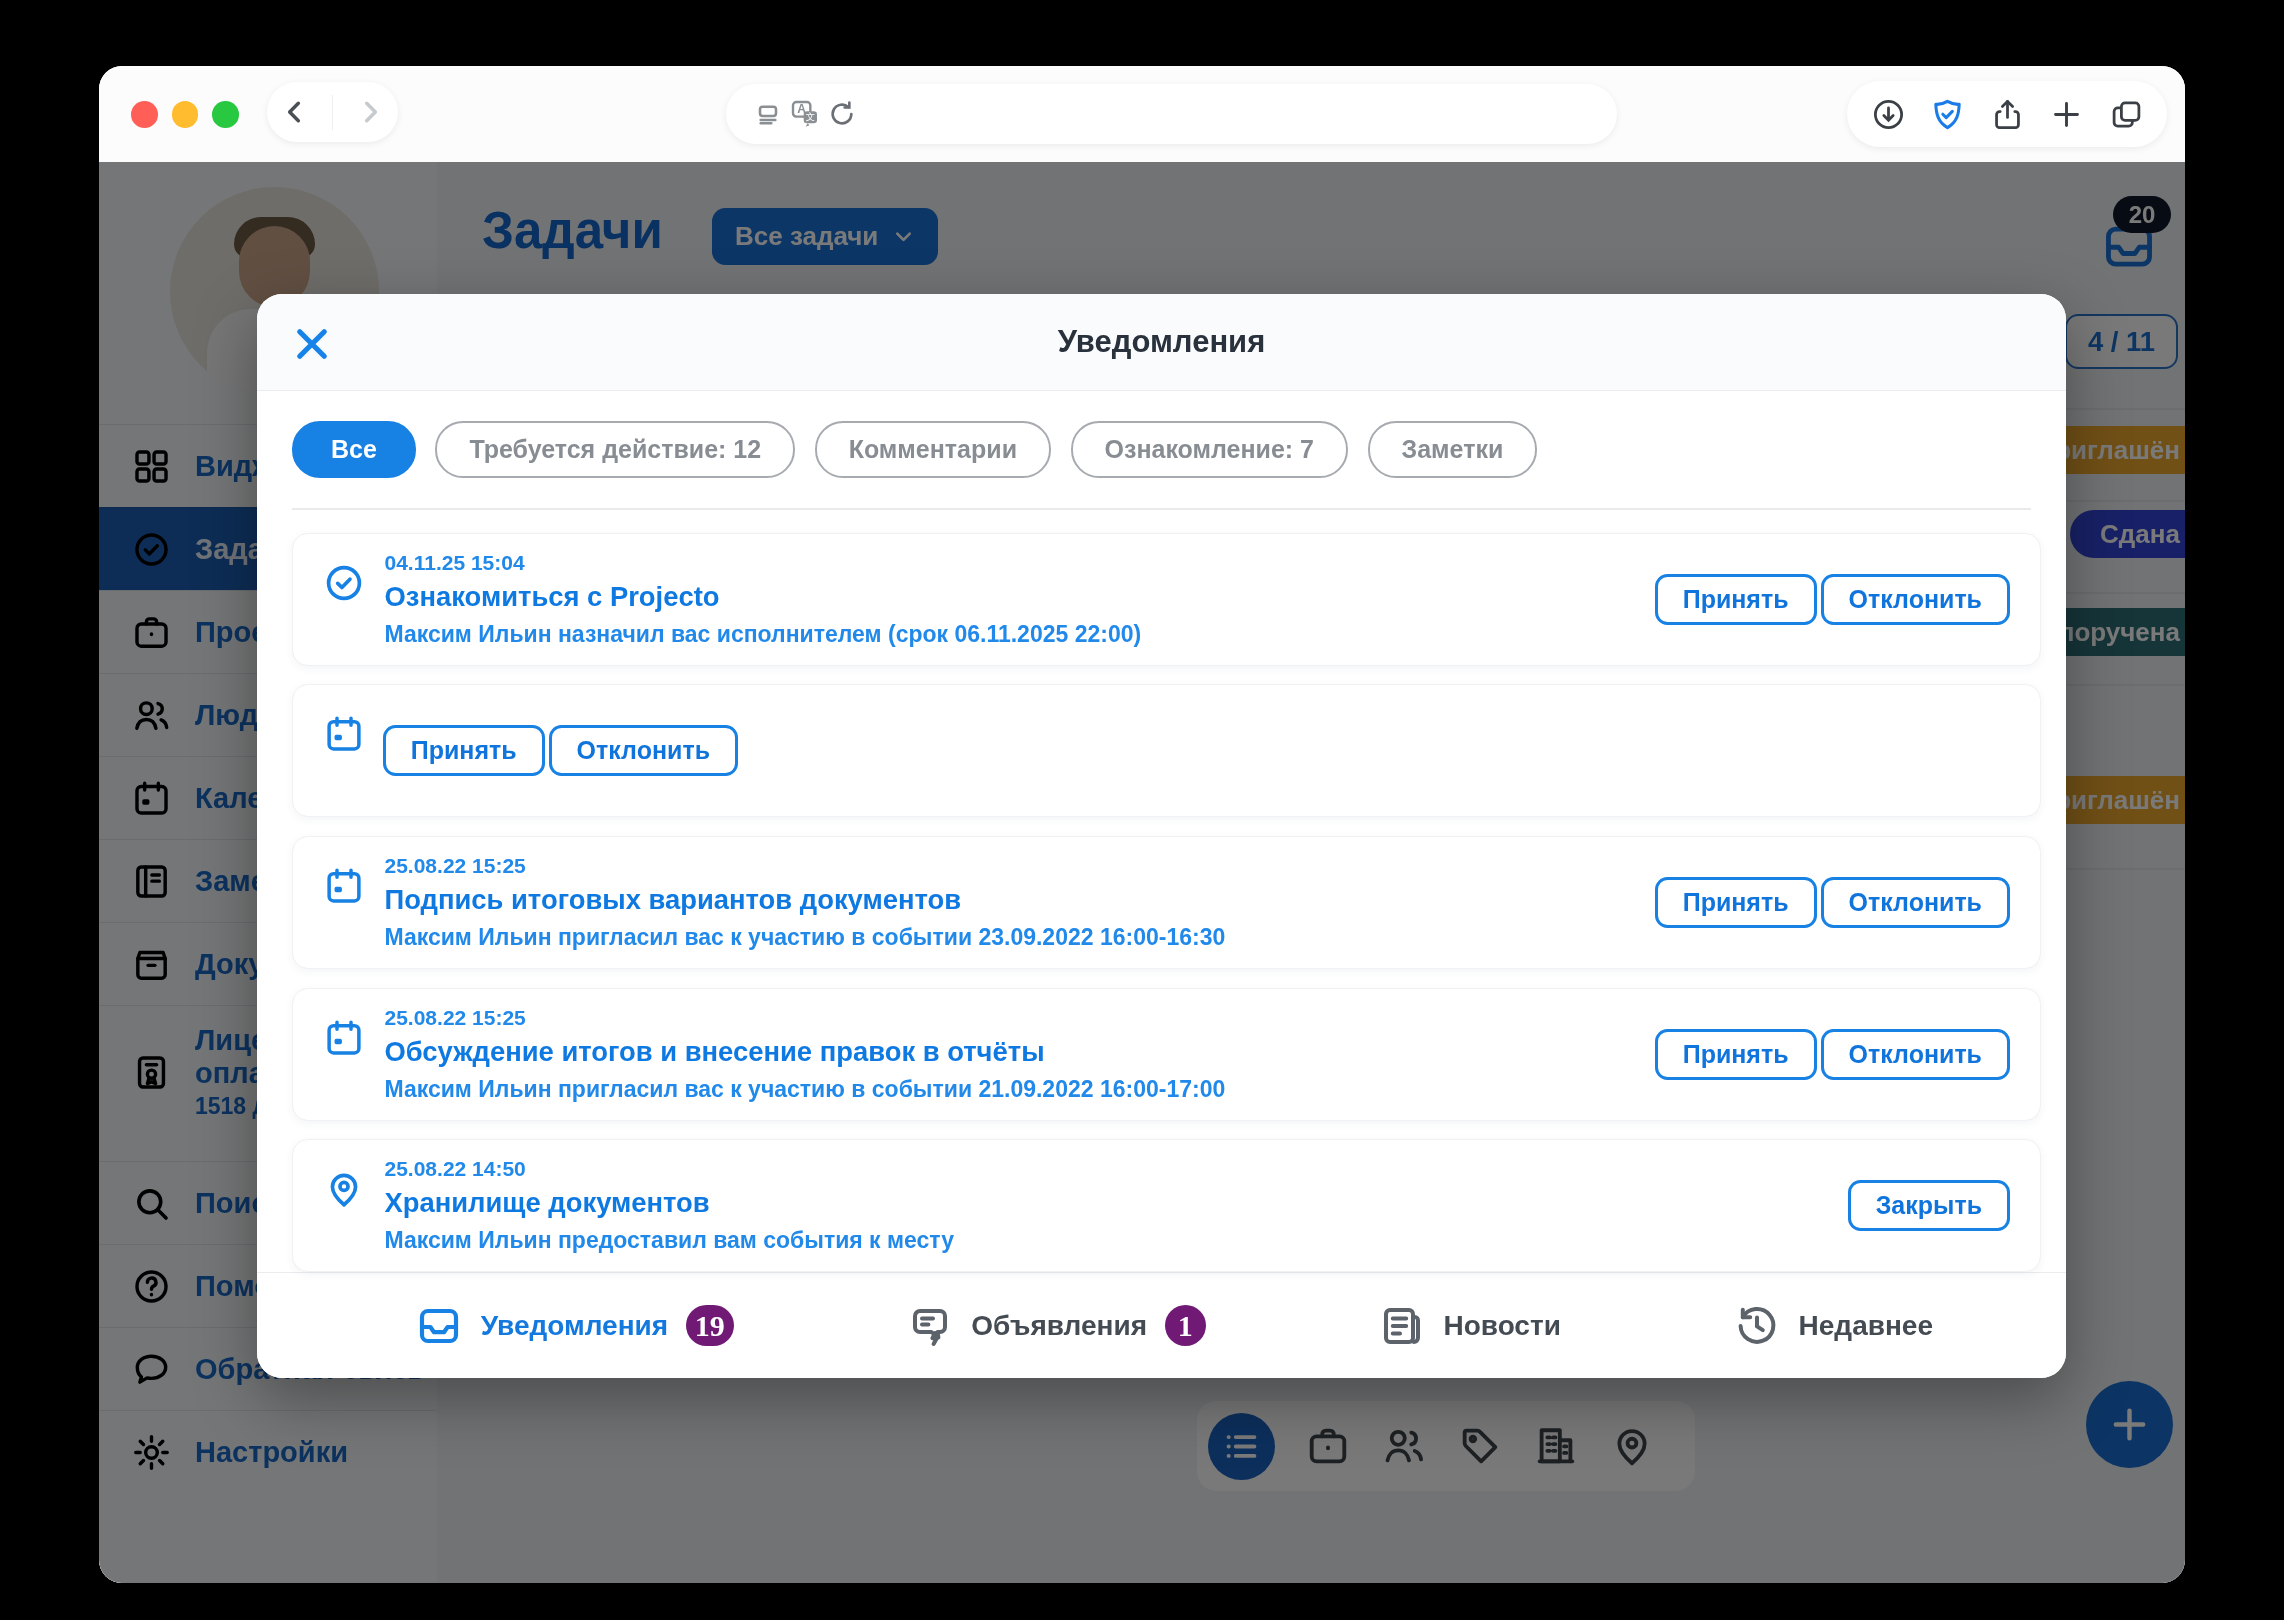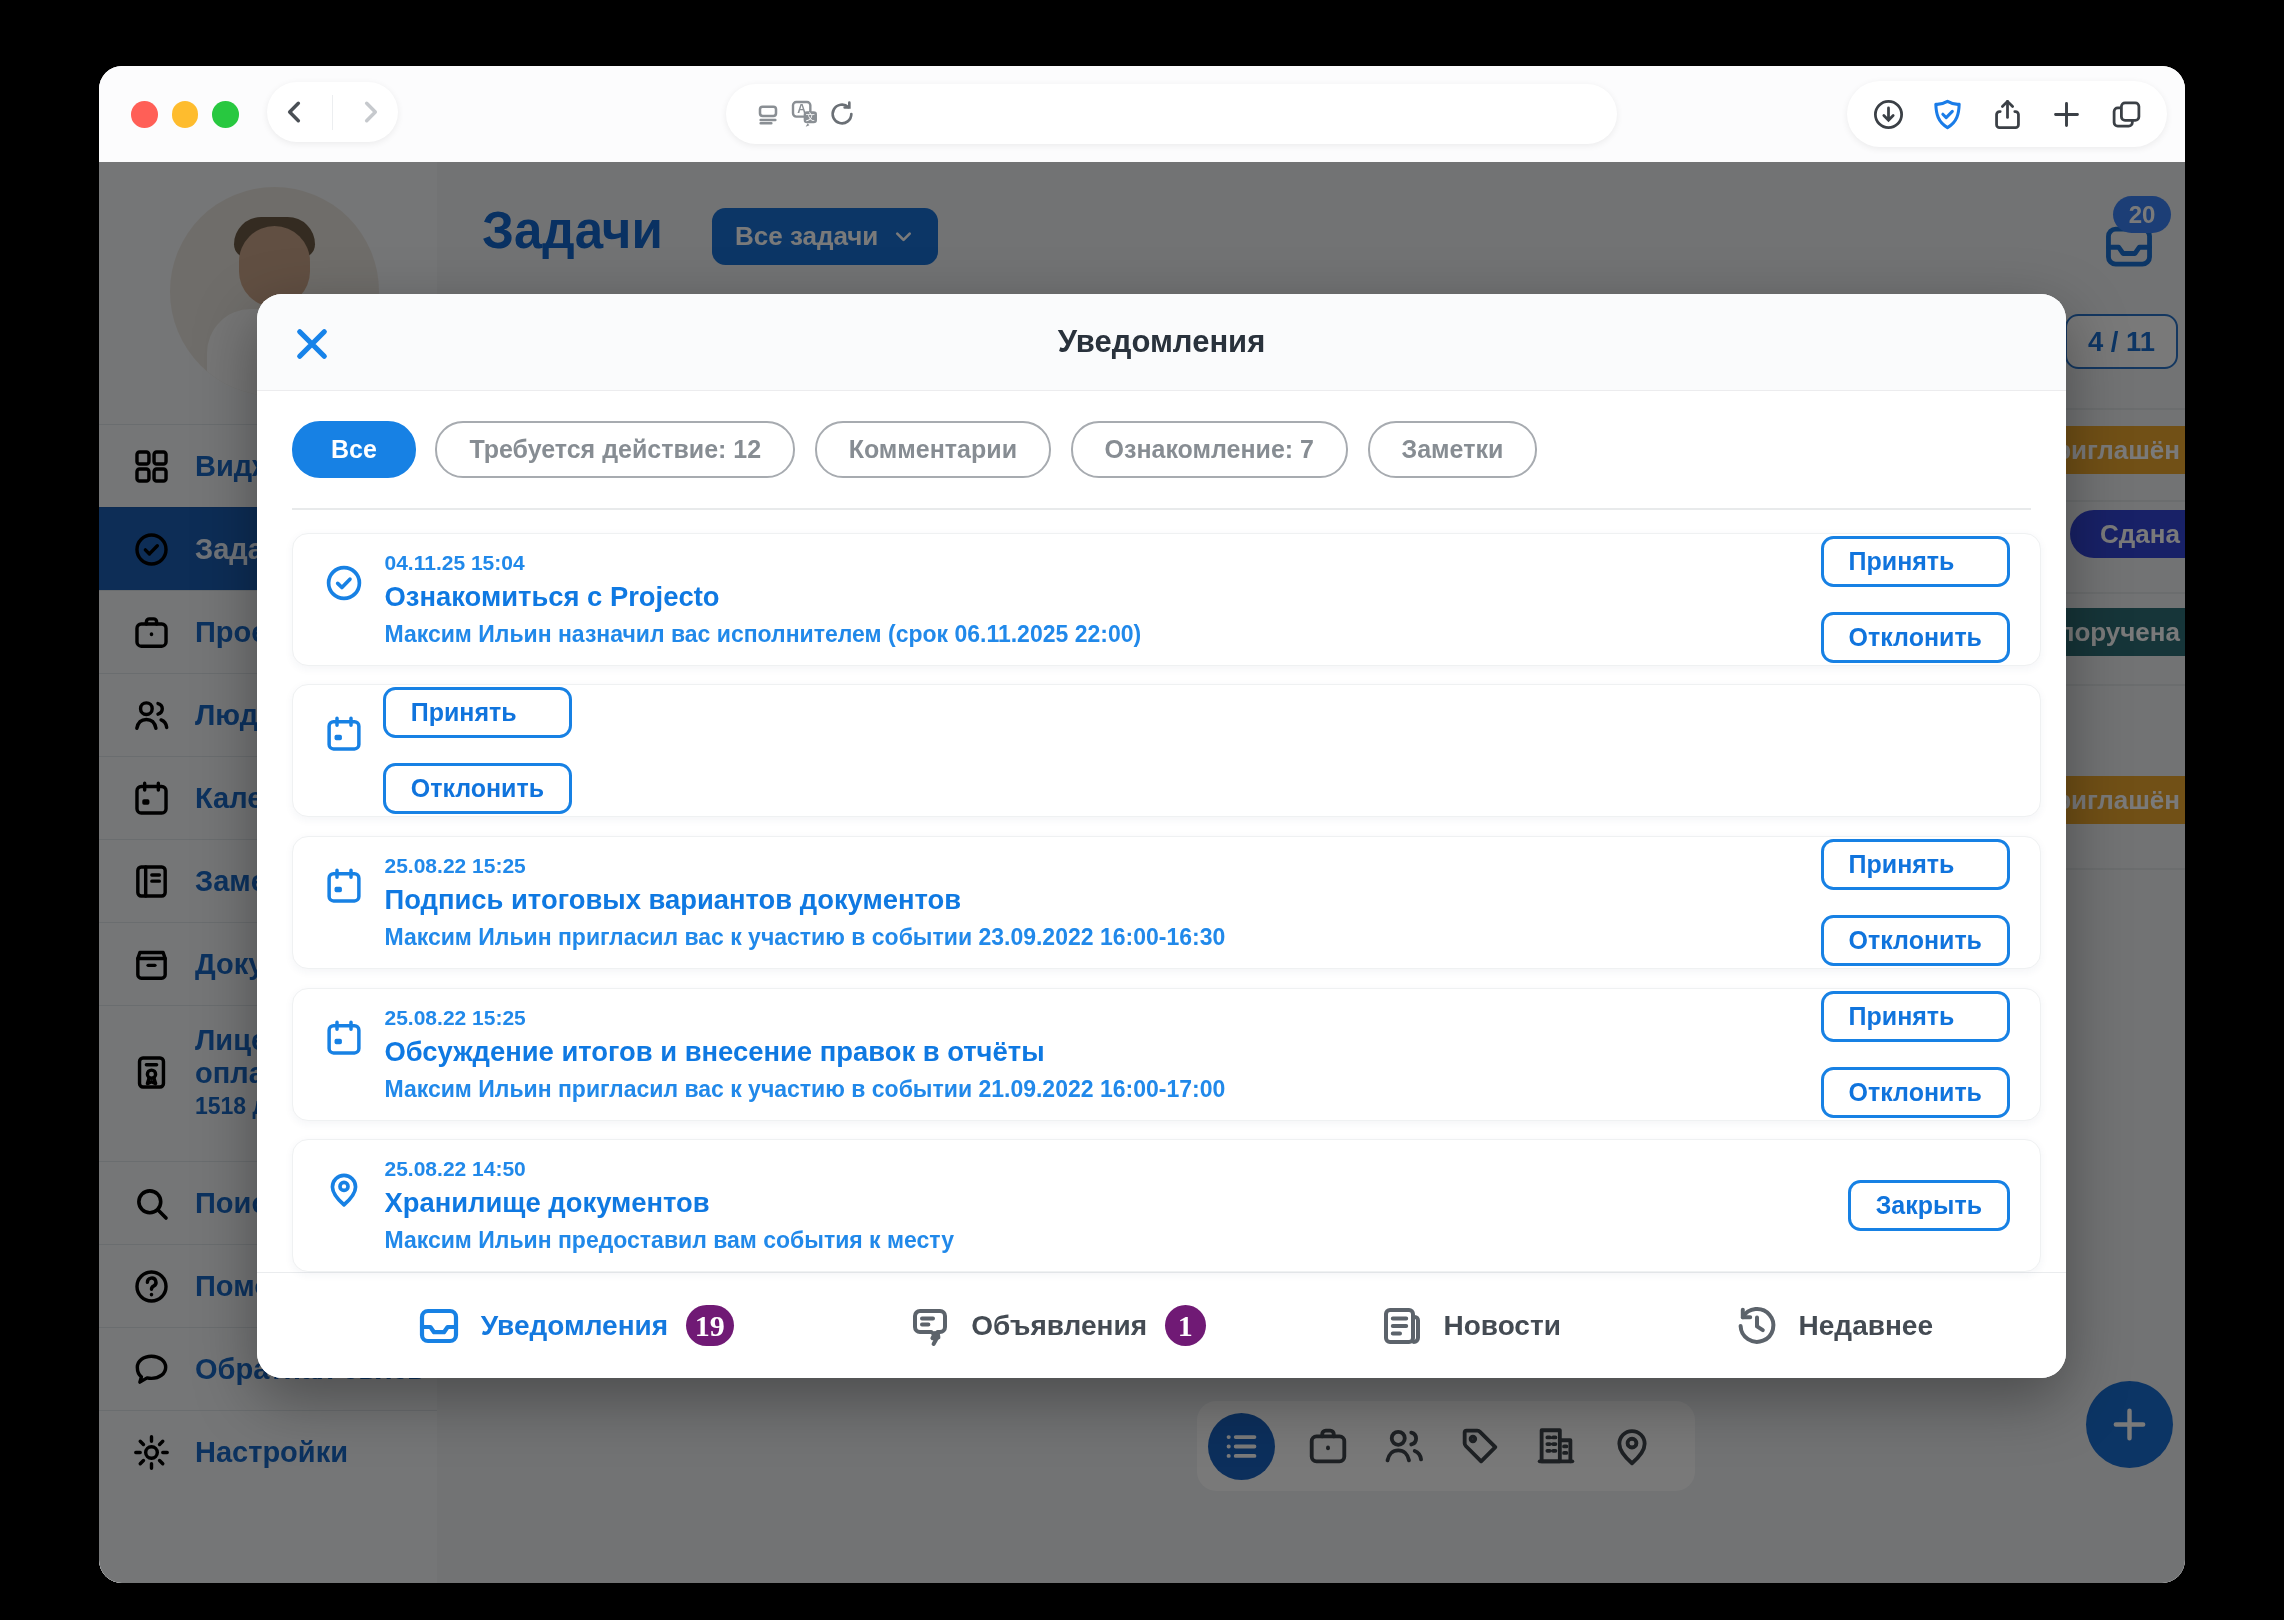--- a/index.html
+++ b/index.html
@@ -42,21 +42,21 @@
   .side-row.active .lbl{color:#eaf3fd;}
   .side-row.gap{height:23px;border-top:none;}
   .ic svg{width:100%;height:100%;}
   
   .main-title{position:absolute;left:383px;top:39px;font-size:51px;font-weight:800;color:#1367cd;}
   .all-tasks-btn{position:absolute;left:613px;top:46px;height:57px;padding:0 23px;border-radius:13.3px;background:#1b72d6;
     color:#fff;font-size:26px;font-weight:700;display:flex;align-items:center;gap:14px;}
   .all-tasks-btn svg{width:23px;height:23px;}
   .inbox-top{position:absolute;right:26.6px;top:55px;width:58px;height:58px;color:#1b72d6;}
   .inbox-top svg{width:100%;height:100%;}
-  .inbox-badge{position:absolute;right:14px;top:34px;min-width:58px;height:37px;border-radius:19.5px;background:#3b82f6;
+  .inbox-badge{position:absolute;right:14px;top:34px;min-width:58px;height:37px;border-radius:19.5px;background:#0f172a;
     color:#fff;font-size:24px;font-weight:700;display:flex;align-items:center;justify-content:center;}
   .counter-box{position:absolute;right:7px;top:152px;width:113px;height:55px;border:2.7px solid #2a74c8;border-radius:13.3px;
     background:#fdfdfd;color:#1b6fd2;font-size:27.4px;font-weight:700;display:flex;align-items:center;justify-content:center;}
   .right-sep{position:absolute;right:0;width:292px;height:1.8px;background:#e0e3e7;}
   .status-chip{position:absolute;right:-25px;height:48px;border-radius:25px;color:#fff;font-size:26px;font-weight:700;
     display:flex;align-items:center;justify-content:center;padding:0 30px;white-space:nowrap;}
   .mini-toolbar{position:absolute;left:1098px;top:1239px;width:498px;height:90px;border-radius:19.5px;background:#fdfdfd;
     display:flex;align-items:center;gap:30px;padding:0 10.6px;}
   .mini-toolbar .tool{width:46px;height:46px;color:#3f454b;}
   .mini-toolbar .tool.active{width:67px;height:67px;border-radius:34px;background:#1b63c0;color:#fff;
@@ -81,21 +81,21 @@
   .chips-sep{height:1.8px;background:#e8eaeb;margin:30px 35px 0 35px;}
   .n-list{padding:23px 25px 0 35px;display:flex;flex-direction:column;gap:18.6px;}
   .n-card{position:relative;height:133px;border-radius:16px;background:#fff;border:1.8px solid #eff1f2;
     box-shadow:0 2.7px 8.9px rgba(40,60,90,.05);display:flex;align-items:center;padding:0 30px;}
   .n-ic{width:42px;height:42px;color:#1781e4;align-self:flex-start;margin-top:28px;flex:0 0 42px;}
   .n-ic svg{width:100%;height:100%;}
   .n-body{margin-left:19.5px;flex:1;min-width:0;}
   .n-date{font-size:21px;font-weight:600;color:#2189ea;}
   .n-title{font-size:27.4px;font-weight:800;color:#0f79e2;margin-top:6.2px;white-space:nowrap;}
   .n-text{font-size:23px;font-weight:600;color:#2189ea;margin-top:8px;white-space:nowrap;}
-  .n-actions{display:flex;gap:25px;margin-left:17.7px;flex-direction:column;}
+  .n-actions{display:flex;gap:4px;margin-left:17.7px;}
   .n-btn{height:51px;padding:0 25px;border-radius:12.4px;border:3.5px solid #1781e4;background:#fff;color:#1074dd;
     font-size:25px;font-weight:800;display:flex;align-items:center;cursor:pointer;font-family:inherit;}
   .m-tabs{margin-top:auto;height:110px;border-top:1.8px solid #eaecee;border-radius:0 0 25px 25px;background:#fff;
     display:flex;align-items:center;justify-content:space-between;padding:0 133px 0 158px;}
   .m-tab{display:flex;align-items:center;gap:17.7px;cursor:pointer;}
   .m-tab .t-ic{width:48px;height:48px;color:#5c636b;}
   .m-tab .t-ic svg{width:100%;height:100%;}
   .m-tab .t-lbl{font-size:28px;font-weight:700;color:#444b53;}
   .m-tab.active .t-ic{color:#1781e4;}
   .m-tab.active .t-lbl{color:#1479df;}

